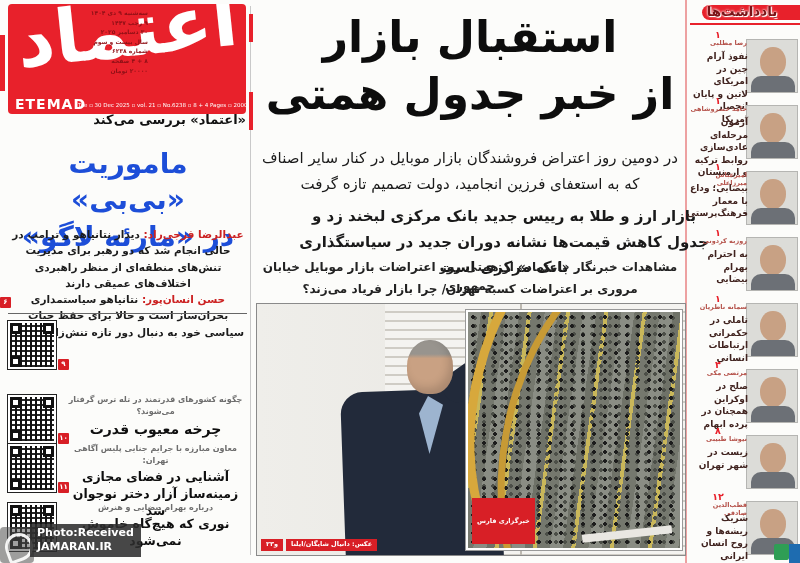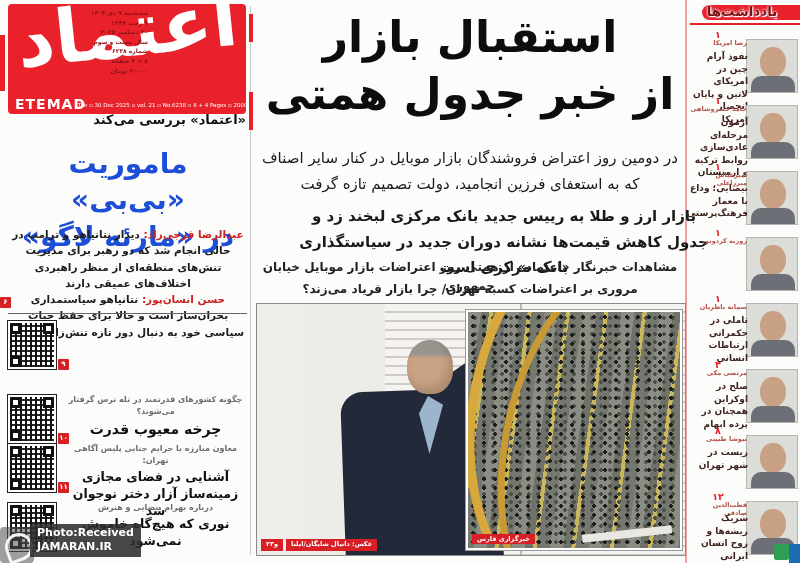--- a/index.html
+++ b/index.html
@@ -40,21 +40,21 @@
   .inset{position:absolute;right:3px;top:6px;width:216px;height:240px;border:2px solid #fff;outline:1px solid #999;overflow:hidden;
     background:
       radial-gradient(circle 2px at 5px 5px,#1c1c1c 90%,transparent) 0 0/11px 9px,
       radial-gradient(circle 2px at 2px 2px,#4c4f48 90%,transparent) 5px 4px/9px 8px,
       repeating-linear-gradient(98deg,#8a8d84 0 13px,#6f7268 13px 21px,#c9b75a 21px 25px,#75786e 25px 38px);}
   .arc1{position:absolute;right:-90px;top:-120px;width:300px;height:430px;border:9px solid transparent;border-left:9px solid #d7a83c;border-radius:50%;transform:rotate(14deg);}
   .arc2{position:absolute;right:-150px;top:-80px;width:330px;height:460px;border:7px solid transparent;border-left:7px solid #c79a35;border-radius:50%;transform:rotate(10deg);}
   .road-strip{position:absolute;right:8px;bottom:10px;width:90px;height:8px;background:#e9e7e2;transform:rotate(-6deg);}
   .caps{position:absolute;left:4px;bottom:4px;display:flex;gap:3px;direction:ltr;}
   .cap{background:#d81f26;color:#fff;font-size:6.5px;font-weight:bold;padding:1px 5px;line-height:1.5;white-space:nowrap;}
-  .inset-cap{position:absolute;left:4px;bottom:4px;background:#d81f26;color:#fff;font-size:6.5px;font-weight:bold;padding:1px 5px;white-space:nowrap;}
+  .inset-cap{position:absolute;left:4px;bottom:4px;background:#d81f26;color:#fff;font-size:6.5px;font-weight:bold;padding:19px 5px;white-space:nowrap;}
 
   
   .kicker{position:absolute;left:10px;top:112px;width:236px;font-size:13px;font-weight:700;color:#111;}
   .headline-left{position:absolute;left:10px;top:146px;width:236px;text-align:center;font-size:28px;font-weight:900;color:#1d4ed8;line-height:1.3;letter-spacing:-1px;}
   .quotes{position:absolute;left:10px;top:226px;width:236px;text-align:center;font-size:10.5px;line-height:1.55;color:#1c1c1c;font-weight:600;}
   .quotes .qname{color:#cc2222;font-weight:800;}
   .badge{background:#d81f26;color:#fff;font-size:7px;font-weight:bold;display:inline-block;min-width:11px;height:11px;line-height:11px;text-align:center;border-radius:1px;}
   .badge6{position:absolute;left:0;top:297px;}
   .divider{position:absolute;left:8px;top:313px;width:239px;height:1px;background:#666;}
 
@@ -211,39 +211,40 @@
   </div>
 
   <div class="sb">
     <div class="sb-pill"></div>
     <div class="sb-head">یادداشت‌ها</div>
     <div class="sb-underline"></div>
 
     <div class="sb-item" style="top:30px">
       <div class="sb-num">۱</div>
       <div class="sb-photo"></div>
-      <div class="sb-author">رضا امریکا</div>
+      <div class="sb-author">رضا مطلبی</div>
       <div class="sb-title">نفوذ آرام چین در امریکای لاتین و پایان انحصار امریکا</div>
     </div>
     <div class="sb-item" style="top:96px">
       <div class="sb-num">۱</div>
       <div class="sb-photo"></div>
       <div class="sb-author">حامد خسروشاهی</div>
       <div class="sb-title">آزمون مرحله‌ای عادی‌سازی روابط ترکیه و ارمنستان</div>
     </div>
     <div class="sb-item" style="top:162px">
       <div class="sb-num">۱</div>
       <div class="sb-photo"></div>
       <div class="sb-author">امیرعباس میرزاعلی</div>
       <div class="sb-title">بیضایی؛ وداع با معمار فرهنگ‌پرستی</div>
     </div>
     <div class="sb-item" style="top:228px">
       <div class="sb-num">۱</div>
       <div class="sb-photo"></div>
       <div class="sb-author">روزبه کردونی</div>
+      <div class="sb-title">به احترام بهرام بیضایی</div>
     </div>
     <div class="sb-item" style="top:294px">
       <div class="sb-num">۱</div>
       <div class="sb-photo"></div>
       <div class="sb-author">سمانه ناظریان</div>
       <div class="sb-title">تاملی در حکمرانی ارتباطات انسانی</div>
     </div>
     <div class="sb-item" style="top:360px">
       <div class="sb-num">۴</div>
       <div class="sb-photo"></div>

